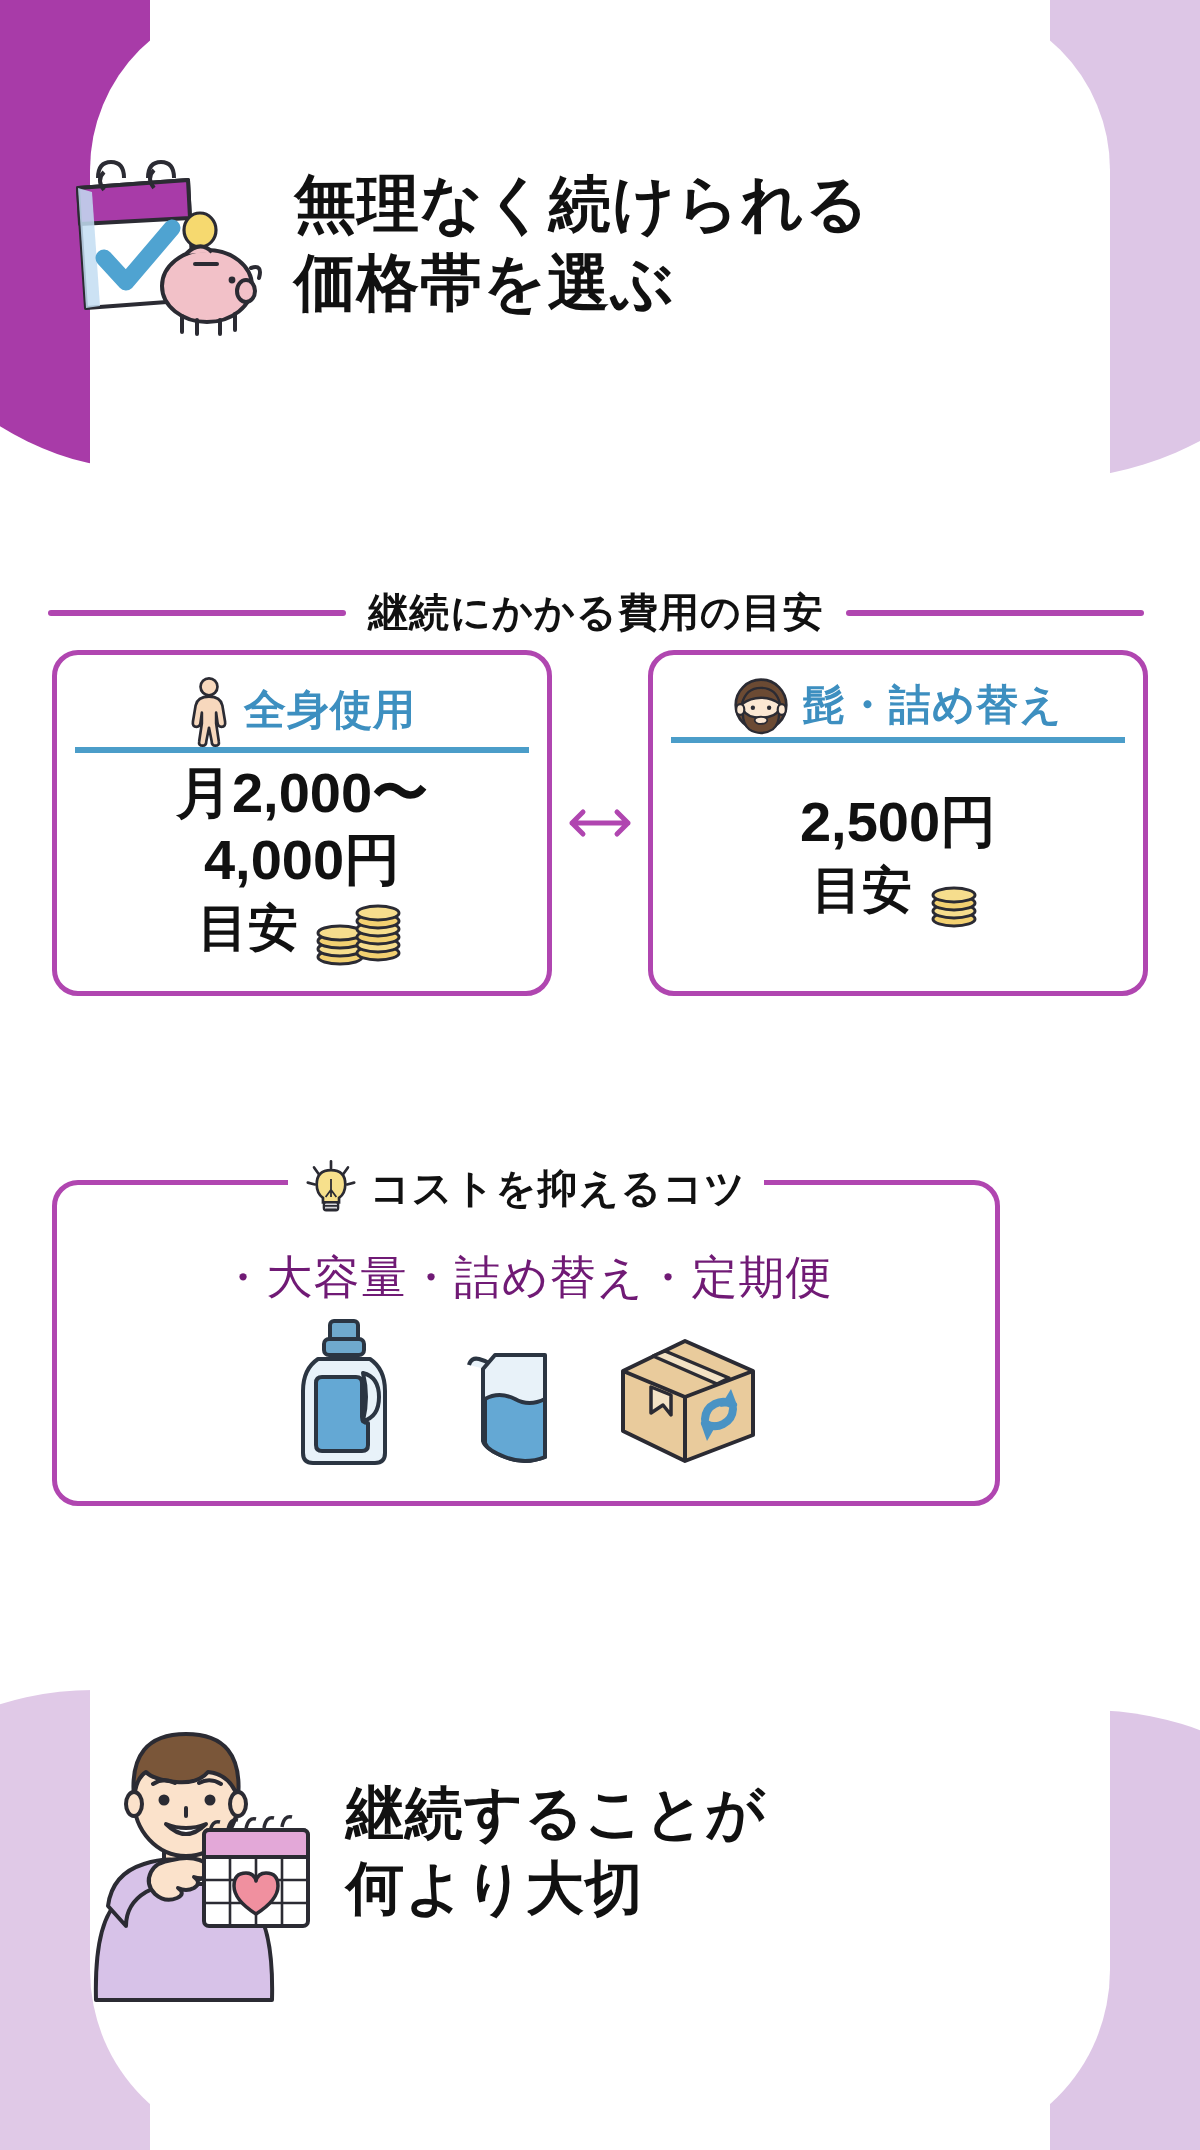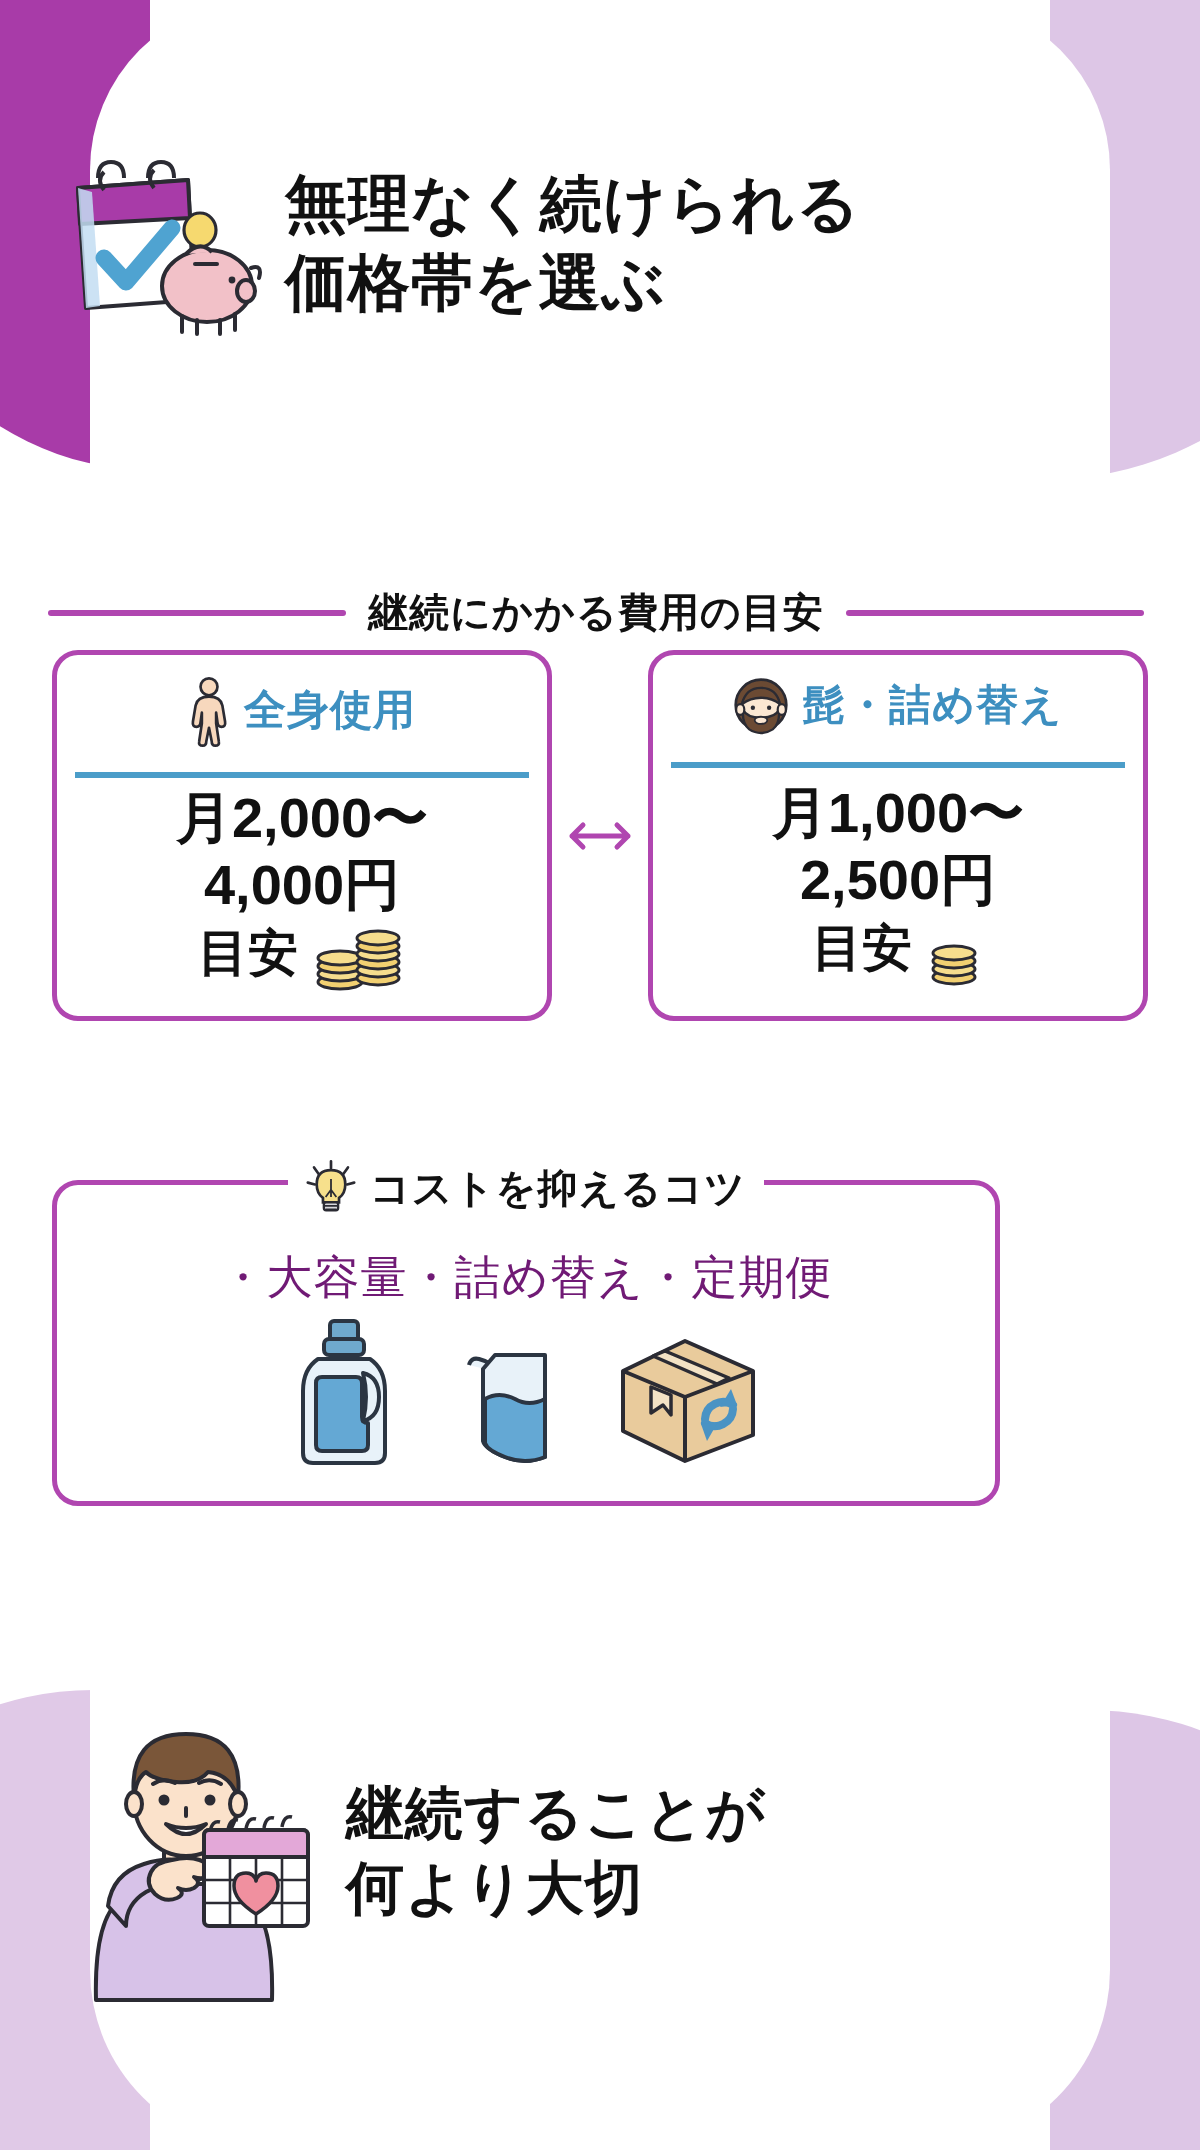--- a/index.html
+++ b/index.html
@@ -55,21 +55,21 @@
     position:absolute;left:150px;right:150px;top:-60px;bottom:-60px;
     background:#ffffff;
   }
 
   
   .content{position:relative;z-index:2;}
 
   
   .header{
     position:absolute;left:60px;top:150px;width:1080px;
-    display:flex;align-items:flex-start;gap:15px;
+    display:flex;align-items:flex-start;gap:24px;
   }
   .header-icon{width:210px;height:190px;flex:0 0 auto;}
   .header-title{
     font-size:62px;font-weight:bold;color:#111111;
     line-height:1.28;letter-spacing:1px;
     padding-top:14px;
   }
 
   
   .sec-head{
@@ -92,21 +92,21 @@
     border:5px solid #b046b0;
     border-radius:26px;
     background:#ffffff;
     padding:22px 18px 26px;
     box-sizing:border-box;
     min-height:320px;
     display:flex;flex-direction:column;
   }
   .card-head{
     display:flex;align-items:center;justify-content:center;gap:14px;
-    padding-bottom:29px;
+    padding-bottom:4px;
     border-bottom:6px solid #4b9dc9;
   }
   .card-head .label{
     font-size:42px;font-weight:bold;color:#3d8fc0;letter-spacing:1px;
     white-space:nowrap;
   }
   .card-body{
     flex:1 1 auto;
     display:flex;flex-direction:column;justify-content:center;
     text-align:center;
@@ -280,21 +280,20 @@
               <ellipse cx="31" cy="48" rx="7" ry="4" fill="#fbe7d2" stroke="#2b2b33" stroke-width="2"></ellipse>
               <circle cx="22" cy="34" r="2.4" fill="#2b2b33"></circle>
               <circle cx="40" cy="34" r="2.4" fill="#2b2b33"></circle>
               <ellipse cx="8" cy="36" rx="4.5" ry="6" fill="#fbe7d2" stroke="#2b2b33" stroke-width="2.4"></ellipse>
               <ellipse cx="54" cy="36" rx="4.5" ry="6" fill="#fbe7d2" stroke="#2b2b33" stroke-width="2.4"></ellipse>
             </svg>
           </span>
           <span class="label">髭・詰め替え</span>
         </div>
         <div class="card-body">
-          <div class="price-line">月1,000〜</div>
           <div class="price-line">2,500円</div>
           <div class="price-foot">
             <span class="note">目安</span>
             <span>
               <svg viewBox="0 0 60 70" width="60" height="70">
                 <g stroke="#2b2b33" stroke-width="3">
                   <ellipse cx="30" cy="62" rx="21" ry="7" fill="#f2d071"></ellipse>
                   <ellipse cx="30" cy="54" rx="21" ry="7" fill="#f6dd8d"></ellipse>
                   <ellipse cx="30" cy="46" rx="21" ry="7" fill="#f2d071"></ellipse>
                   <ellipse cx="30" cy="38" rx="21" ry="7" fill="#f6dd8d"></ellipse>

